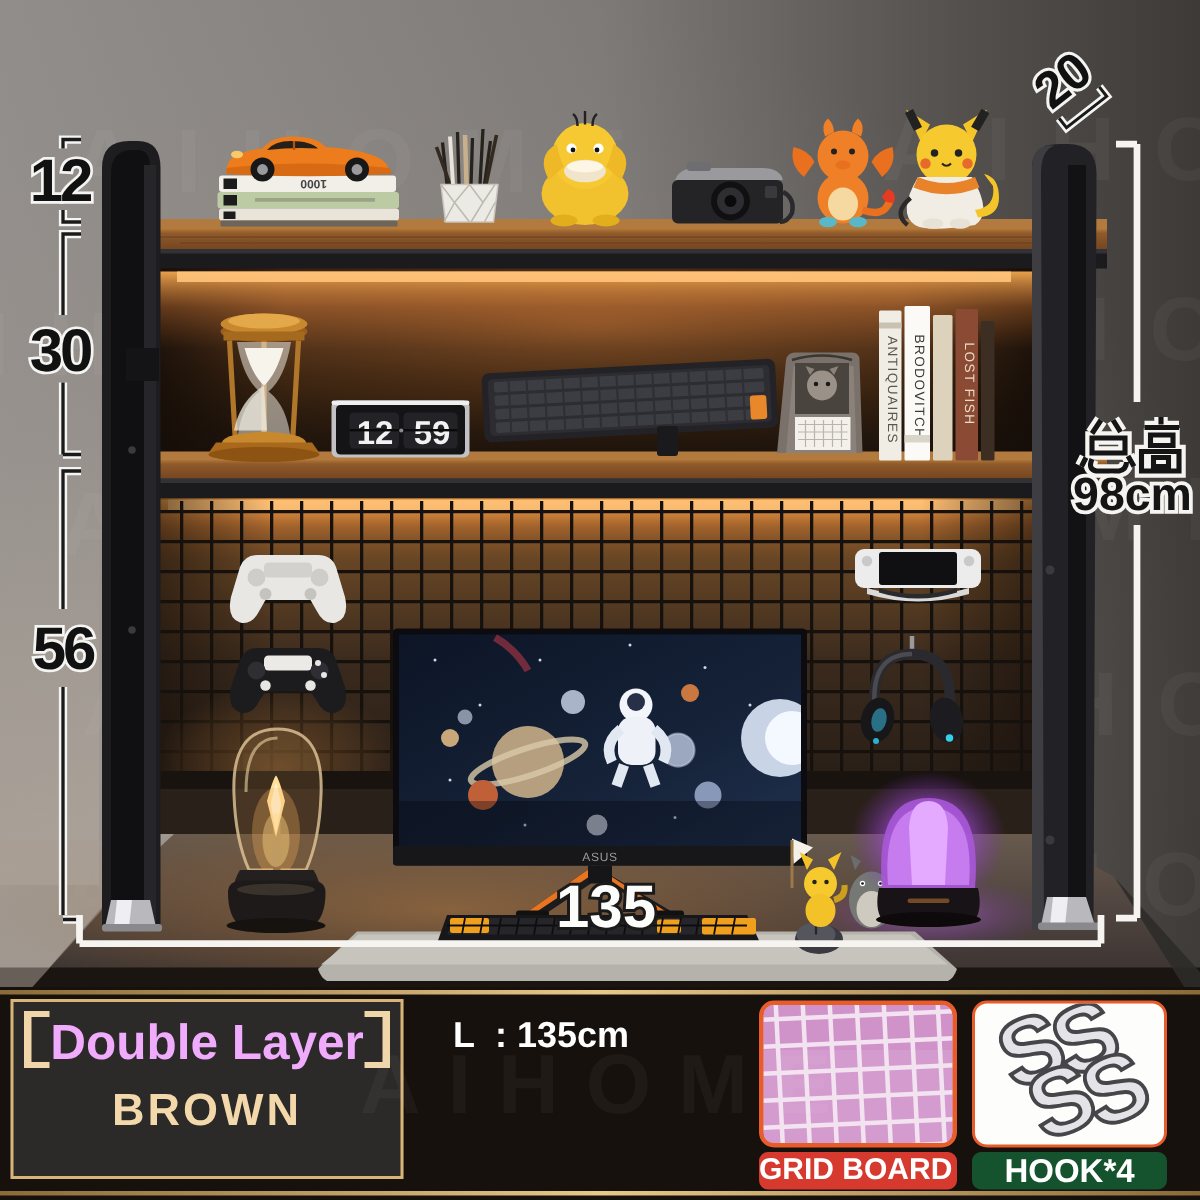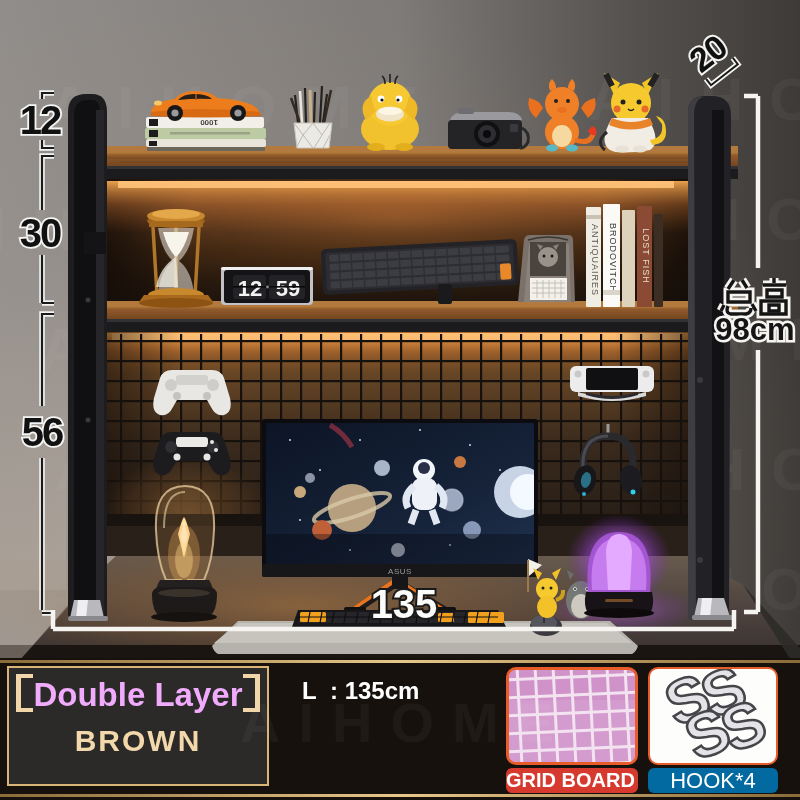--- a/index.html
+++ b/index.html
@@ -631,18 +631,18 @@
     <svg width="126" height="94" viewBox="0 0 126 94">
       <g font-family="Liberation Sans,sans-serif" font-weight="bold" font-size="62" fill="#e4e4e8" stroke="#46464a" stroke-width="2.6" text-anchor="middle">
         <text x="38" y="52" transform="rotate(-22 38 32)">S</text>
         <text x="74" y="44" transform="rotate(-22 74 24)">S</text>
         <text x="58" y="86" transform="rotate(-22 58 66)">S</text>
         <text x="94" y="78" transform="rotate(-22 94 58)">S</text>
       </g>
     </svg>
   </div>
 
-  <div style="position:absolute;left:648px;top:110px;width:130px;height:25px;background:#0369a1;border-radius:6px;color:#fff;font-weight:normal;font-size:22px;text-align:center;line-height:25px;">HOOK*4</div>
+  <div style="position:absolute;left:648px;top:110px;width:130px;height:25px;background:#14532d;border-radius:6px;color:#fff;font-weight:bold;font-size:22px;text-align:center;line-height:25px;">HOOK*4</div>
 
   <div class="wm" style="left:240px;top:690px;top:32px;font-size:56px;color:rgba(255,255,255,0.04);">AIHOME</div>
 </div>
 
 </div>
 
 </body></html>

